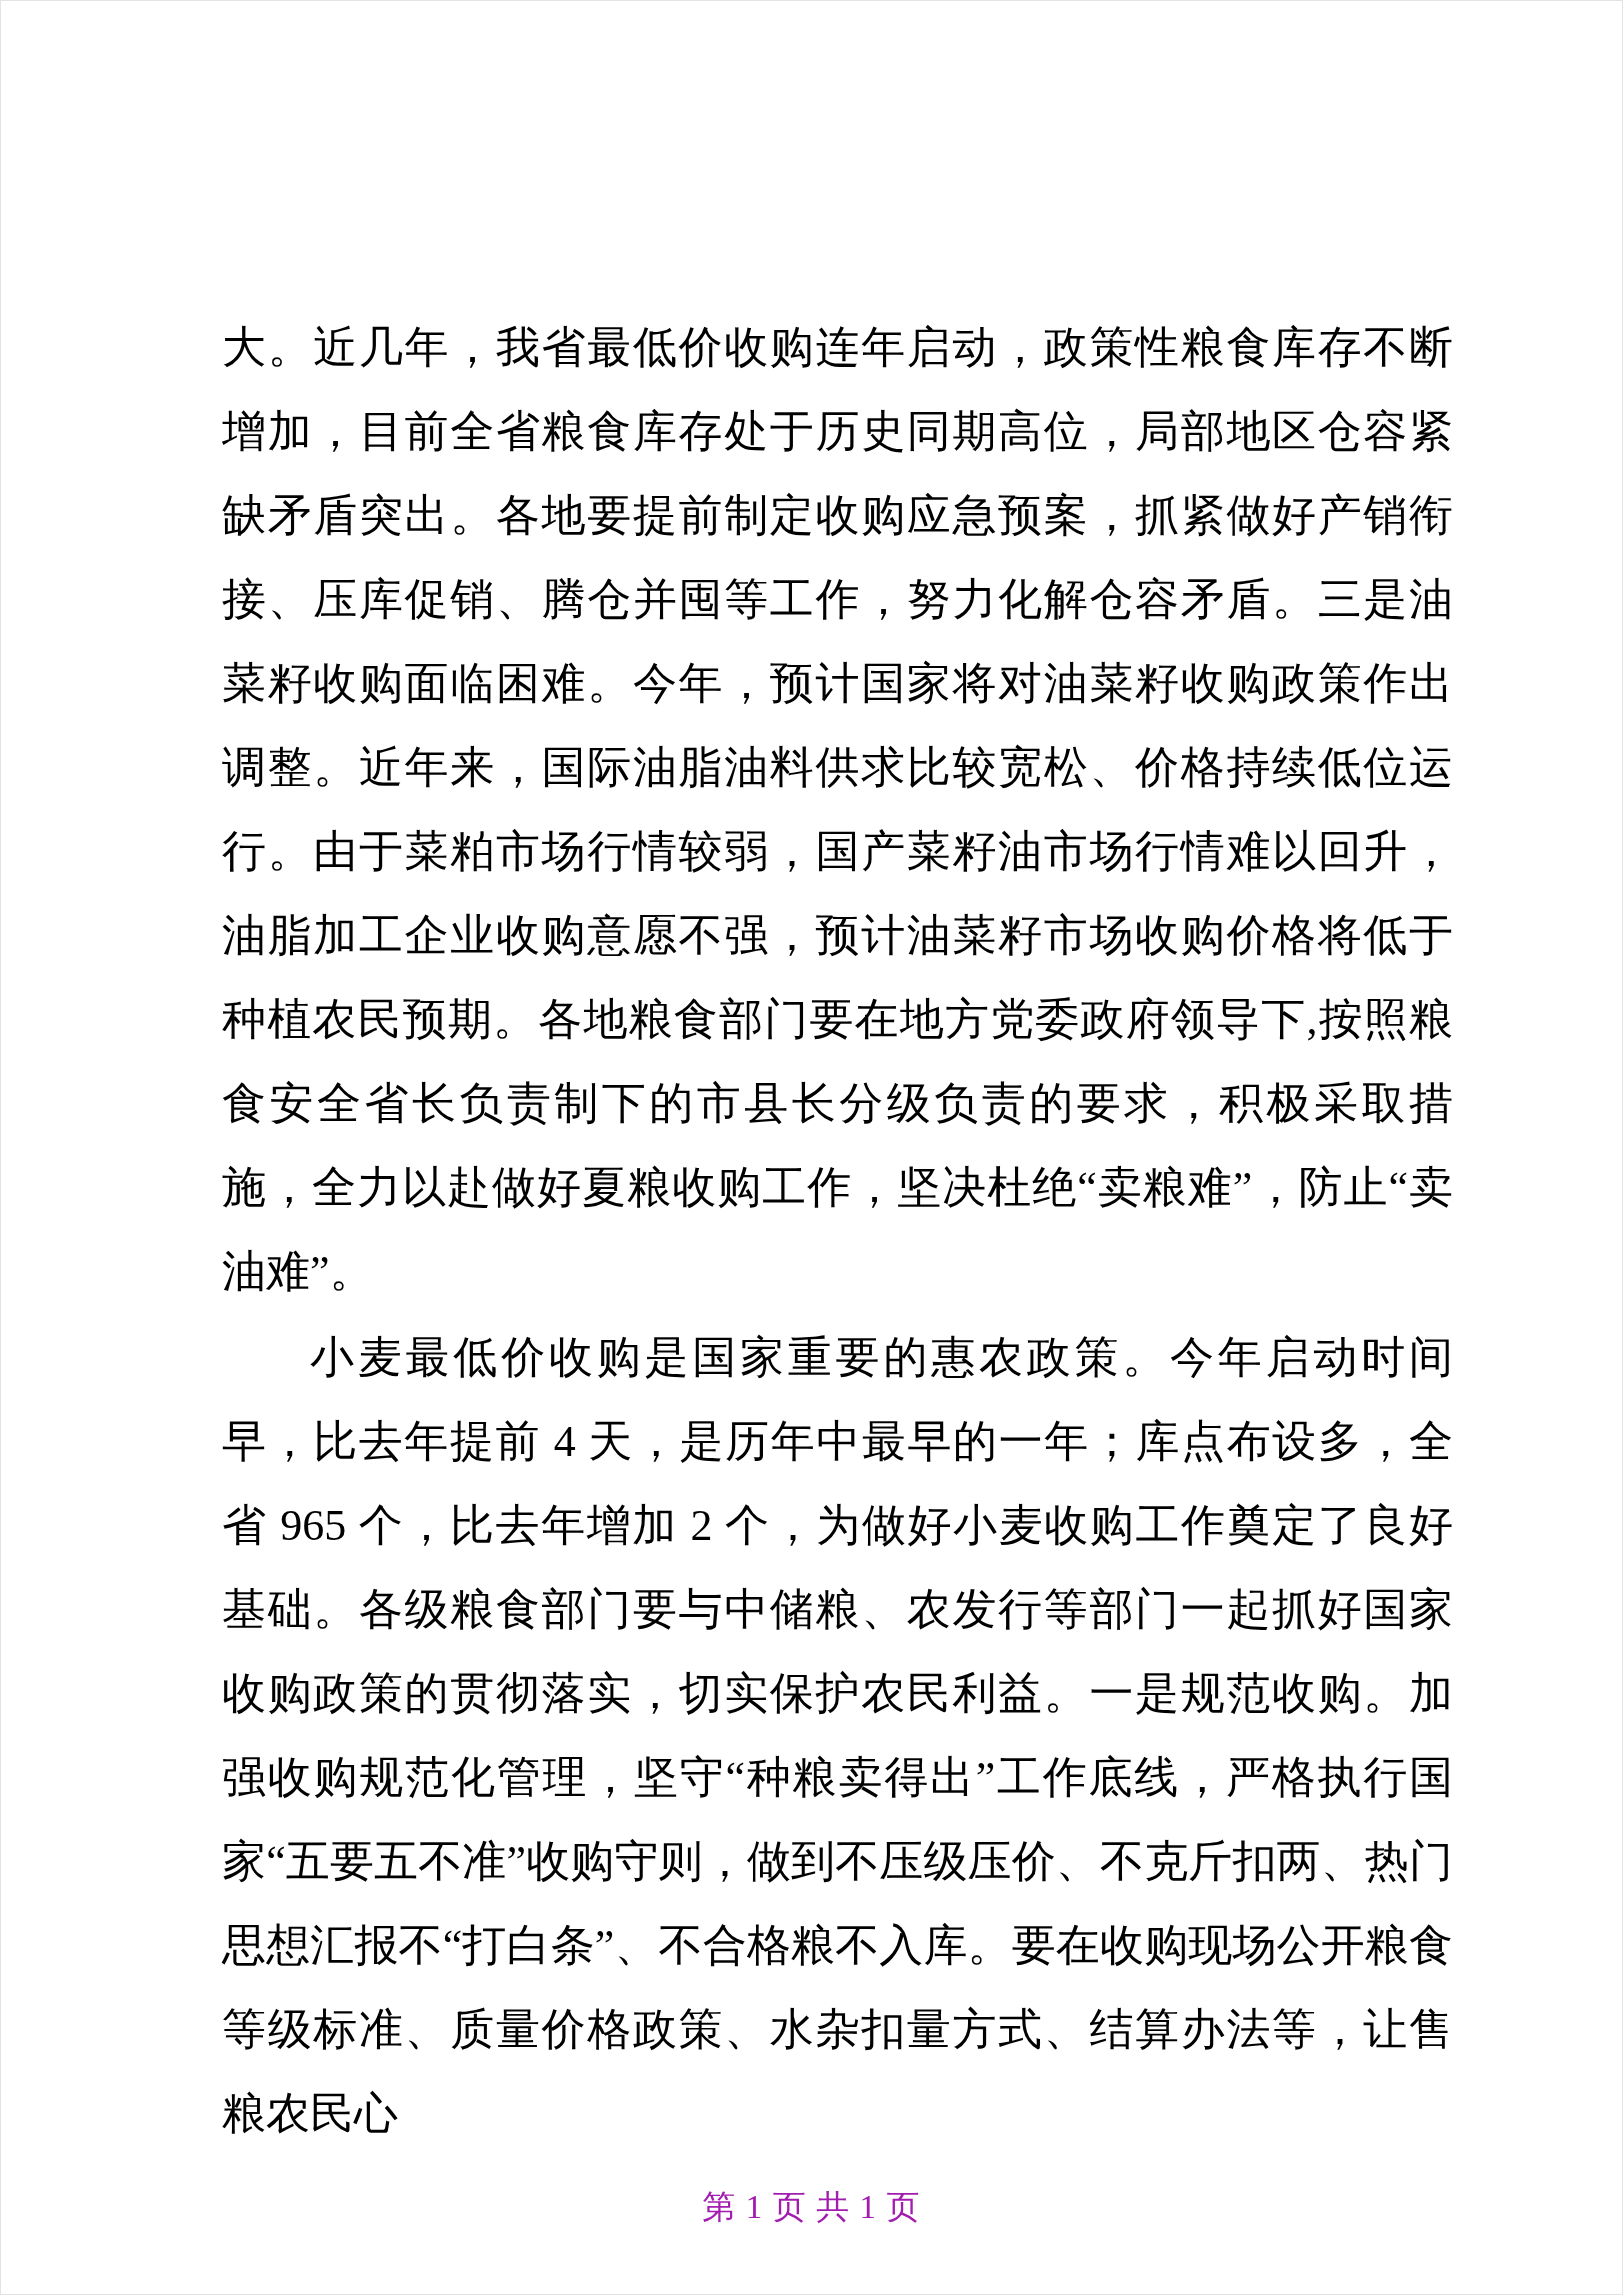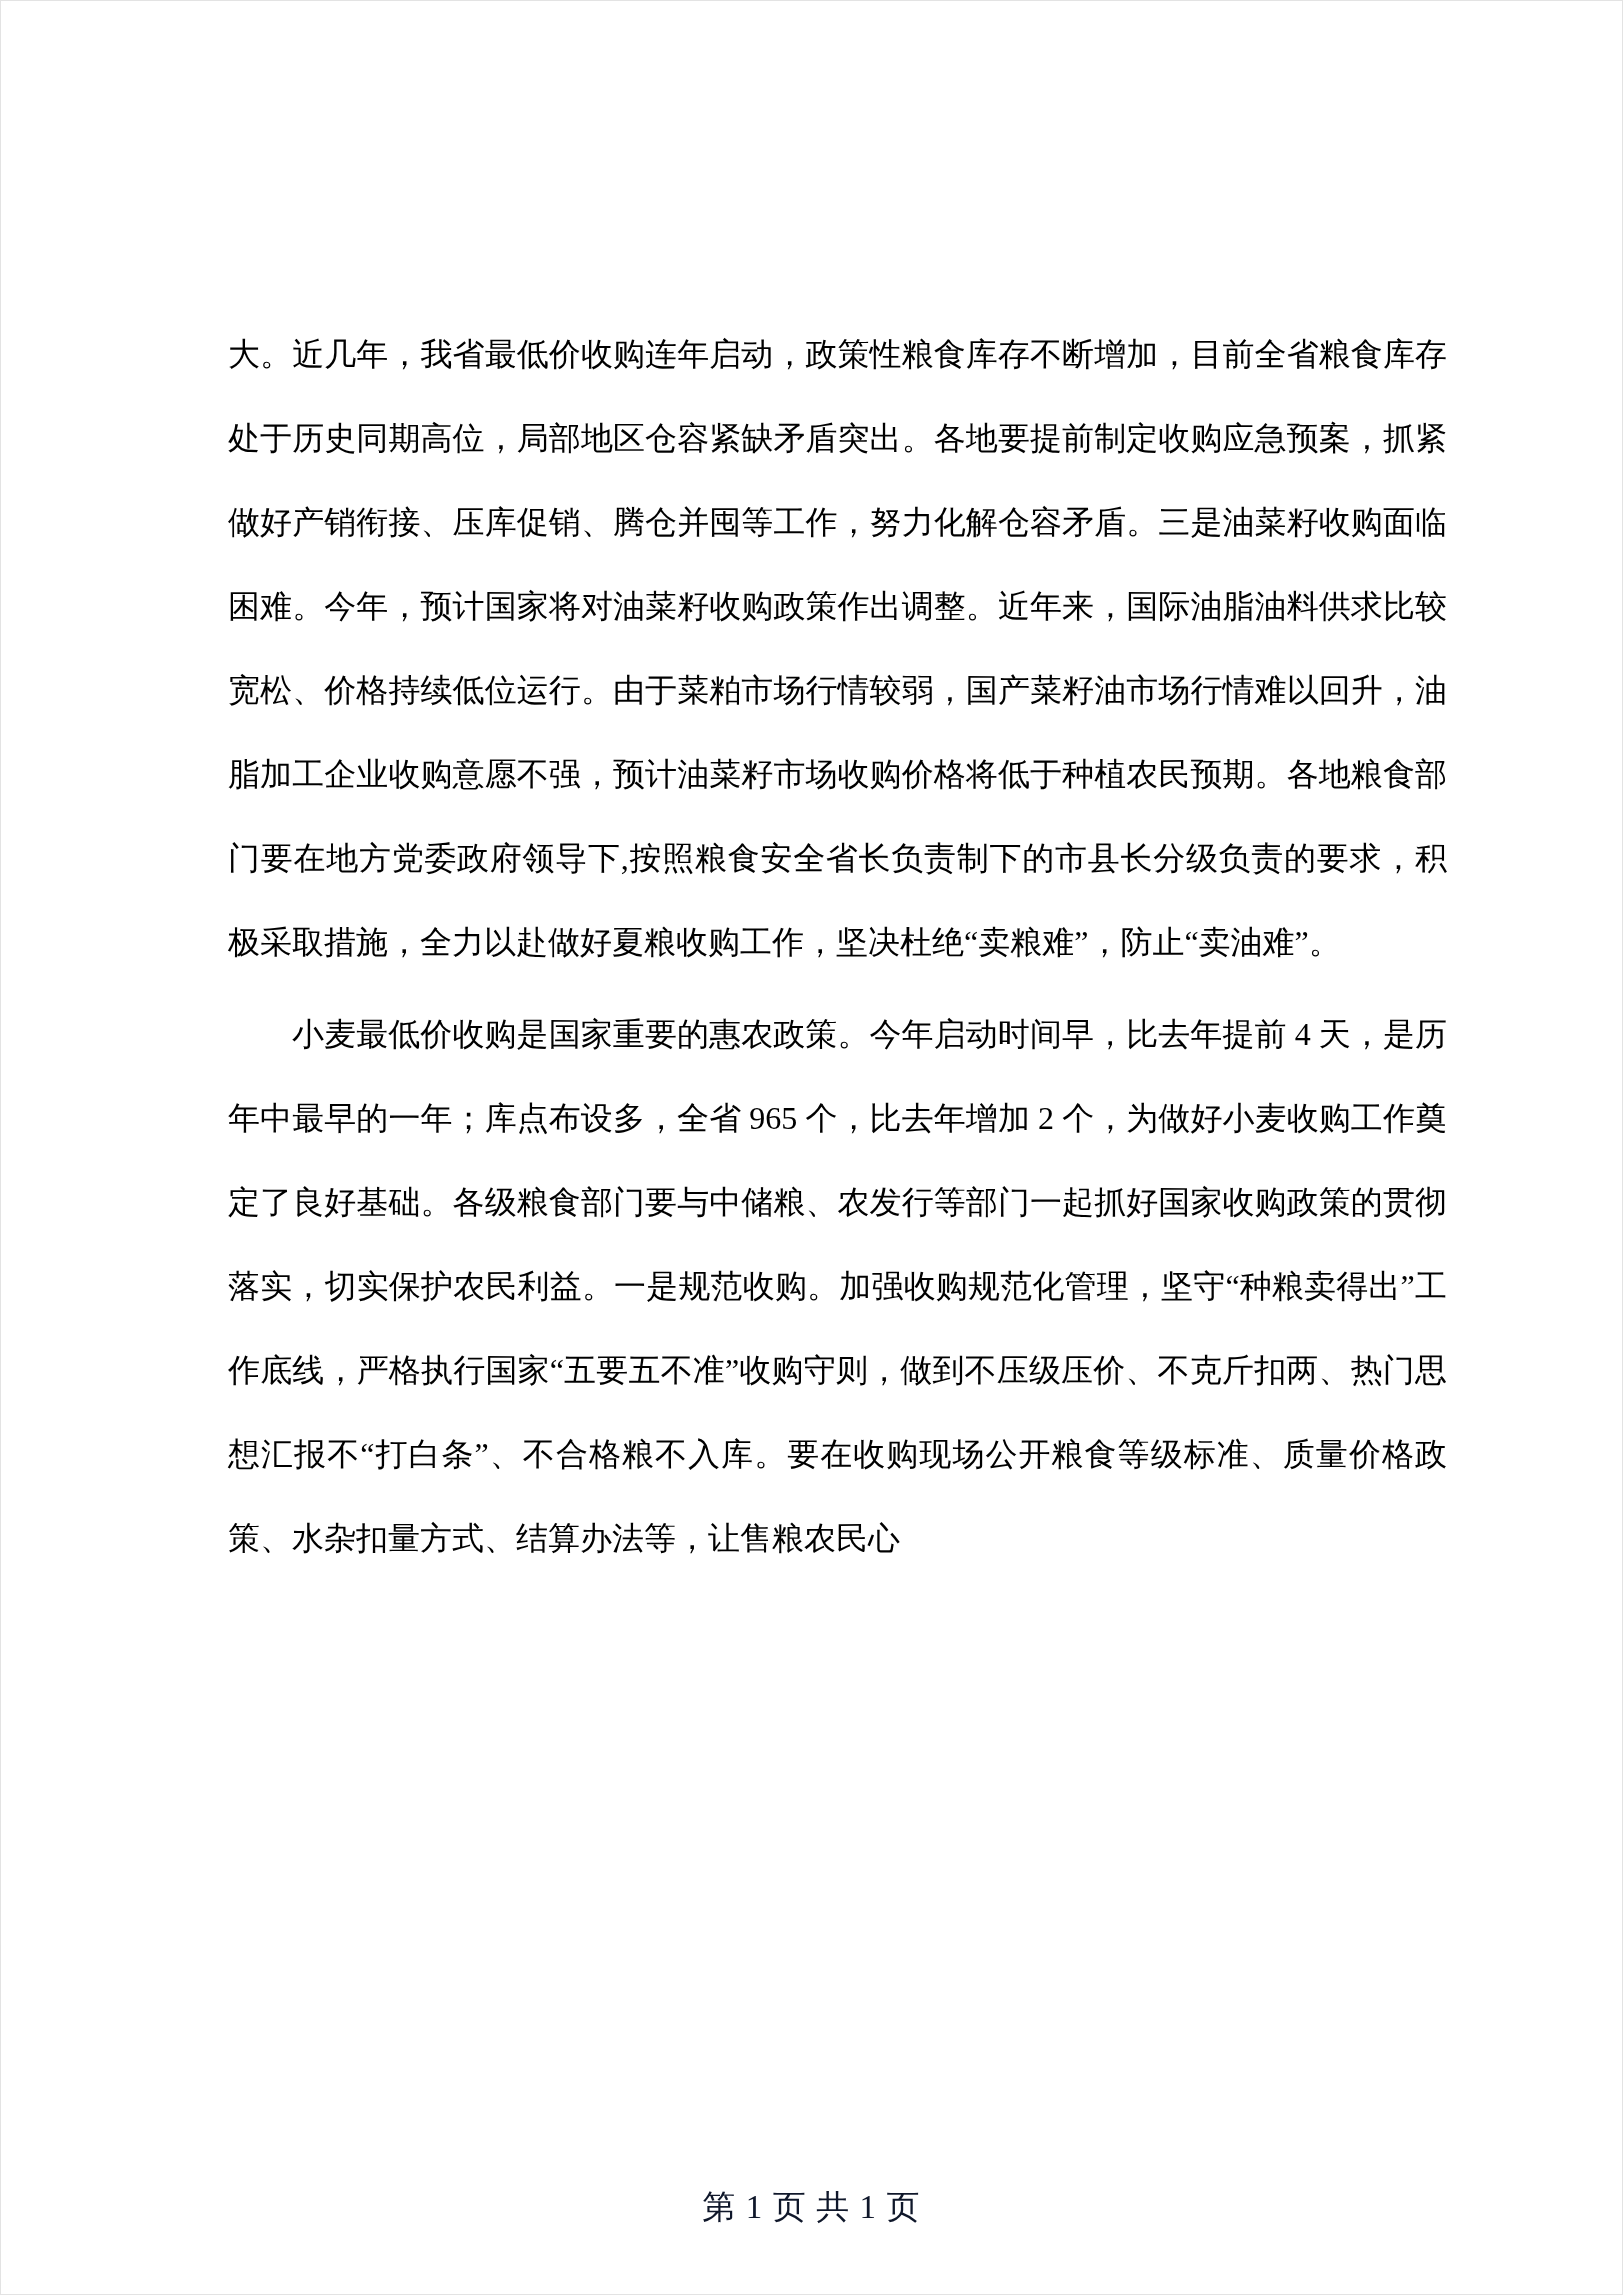--- a/index.html
+++ b/index.html
@@ -18,41 +18,41 @@
     color: #000000;
     overflow: hidden;
   }
   .body-text {
     position: absolute;
     left: 219px;
     top: 303px;
     width: 1235px;
   }
   .body-text p {
-    margin: 8px;
+    margin: 2px;
     padding: 0;
-    font-size: 32px;
+    font-size: 44px;
     line-height: 84px;
     text-align: justify;
     text-justify: inter-ideograph;
     word-break: break-all;
     overflow-wrap: anywhere;
   }
   .body-text p.indent {
     text-indent: 2em;
   }
   .page-footer {
     position: absolute;
     left: 0;
     bottom: 67px;
     width: 100%;
     text-align: center;
     font-size: 33px;
     line-height: 39px;
-    color: #0f172a;
+    color: #a21caf;
     letter-spacing: 1.1px;
   }
 </style>
 </head>
 <body>
 
 <div class="page">
 
   <div class="body-text">
     <p>大。近几年，我省最低价收购连年启动，政策性粮食库存不断增加，目前全省粮食库存处于历史同期高位，局部地区仓容紧缺矛盾突出。各地要提前制定收购应急预案，抓紧做好产销衔接、压库促销、腾仓并囤等工作，努力化解仓容矛盾。三是油菜籽收购面临困难。今年，预计国家将对油菜籽收购政策作出调整。近年来，国际油脂油料供求比较宽松、价格持续低位运行。由于菜粕市场行情较弱，国产菜籽油市场行情难以回升，油脂加工企业收购意愿不强，预计油菜籽市场收购价格将低于种植农民预期。各地粮食部门要在地方党委政府领导下,按照粮食安全省长负责制下的市县长分级负责的要求，积极采取措施，全力以赴做好夏粮收购工作，坚决杜绝“卖粮难”，防止“卖油难”。</p>

